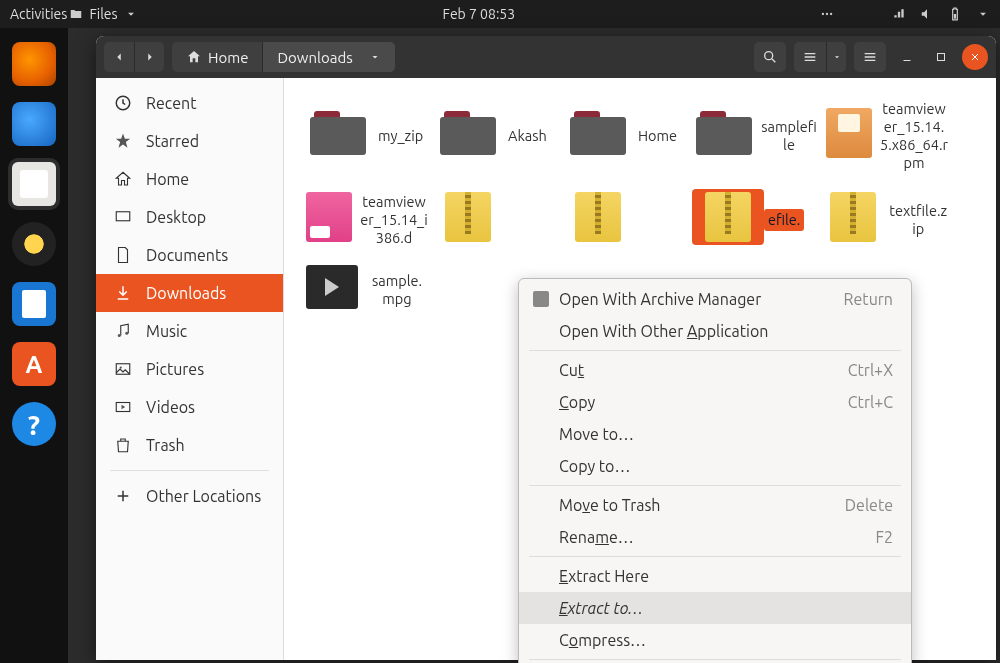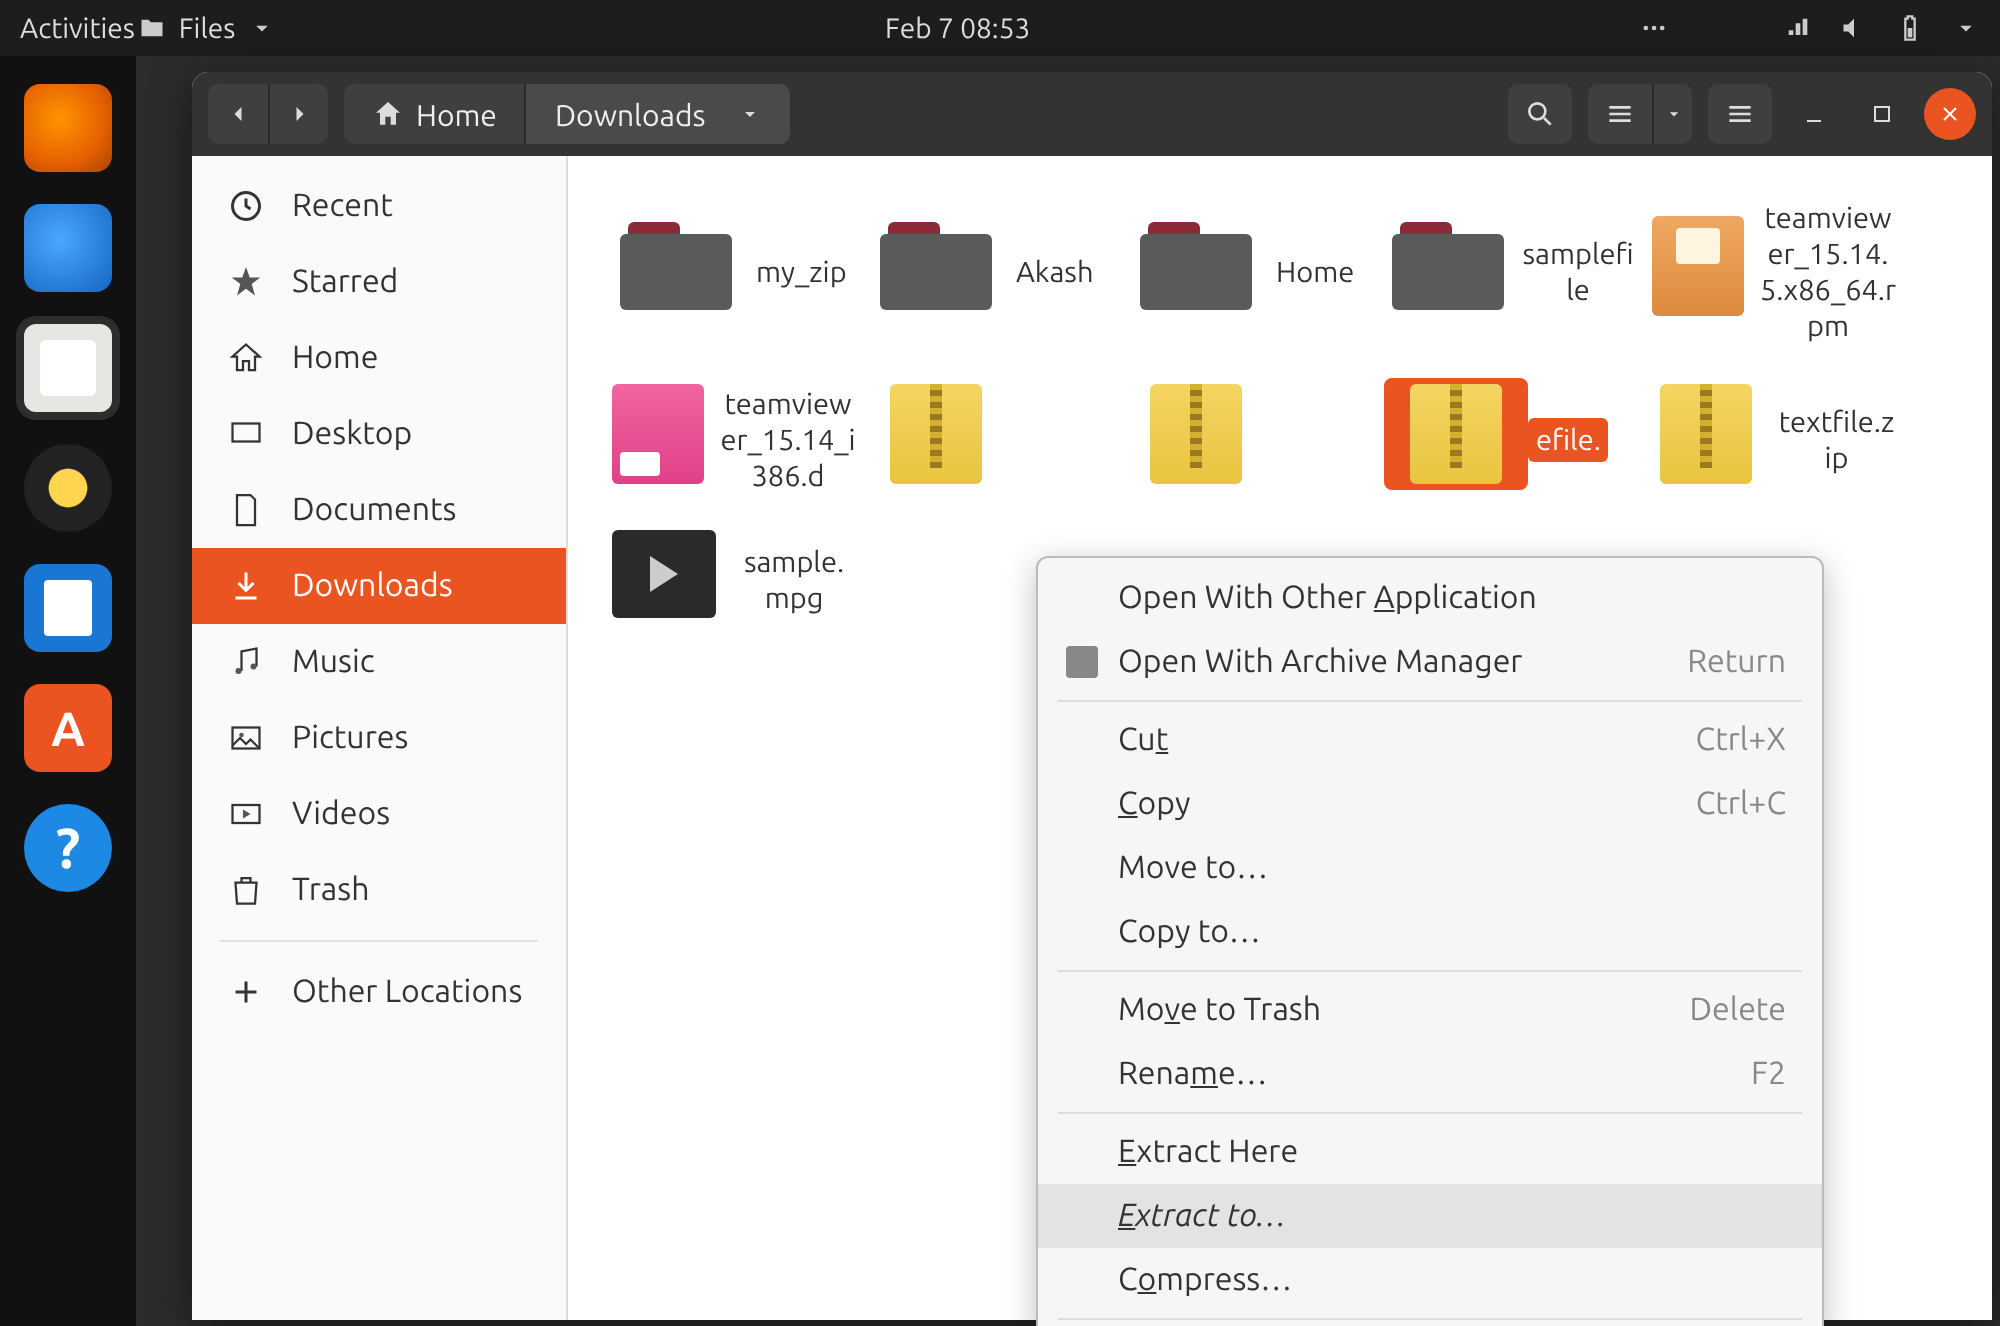--- a/index.html
+++ b/index.html
@@ -48,21 +48,21 @@
 .sb-item.active { background: #e95420; color: #fff; }
 .sb-item.active svg { fill: #fff; }
 .sb-item svg { width: 18px; height: 18px; fill: #555; }
 .sb-sep { height: 1px; background: #e0e0e0; margin: 6px 14px; }
 
 .content { flex: 1; background: #fff; padding: 14px 18px; display: flex; flex-wrap: wrap; align-content: flex-start; gap: 0; }
 .file { width: 130px; display: flex; flex-direction: row; align-items: center; margin-bottom: 10px; }
 .file-icon-wrap { width: 72px; height: 56px; display: flex; align-items: center; justify-content: center; border-radius: 4px; padding: 4px; }
 .file.selected .file-icon-wrap { background: #e95420; }
 .file-label { font-size: 14.5px; color: #333; text-align: center; margin-top: 6px; padding: 2px 4px; line-height: 1.25; word-break: break-word; max-width: 124px; border-radius: 3px; }
-.file.selected .file-label { background: #e95420; color: #ffffff; }
+.file.selected .file-label { background: #e95420; color: #0f172a; }
 
 
 .folder-ic { width: 56px; height: 44px; position: relative; }
 .folder-back { position: absolute; top: 0; left: 4px; width: 26px; height: 10px; background: #8c2a3a; border-radius: 3px 3px 0 0; }
 .folder-front { position: absolute; top: 6px; width: 56px; height: 38px; background: #5a5a5a; border-radius: 3px; }
 .archive-ic { width: 46px; height: 50px; border-radius: 3px; position: relative; }
 .archive-ic.yellow { background: linear-gradient(#f5d563,#e8c43f); }
 .archive-ic.orange { background: linear-gradient(#f0a862,#dd8a3e); }
 .archive-ic.pink { background: linear-gradient(#f065a0,#e14088); }
 .zipper { position: absolute; left: 50%; top: 0; width: 6px; height: 42px; transform: translateX(-50%); background: repeating-linear-gradient(0deg,#9a7a20 0 3px,#d4b030 3px 6px); }
@@ -389,27 +389,27 @@
             </div>
           </div>
           <div class="file-label">sample.mpg</div>
         </div>
     </div>
   </div>
 </div>
 
 <div class="context-menu">
   <div class="cm-item">
-      <span><span>Open With Other </span><span class="u">A</span><span>pplication</span></span>
-    </div>
-  <div class="cm-item">
       <span class="ic"></span>
       <span>Open With Archive Manager</span>
       <span class="shortcut">Return</span>
     </div>
+  <div class="cm-item">
+      <span><span>Open With Other </span><span class="u">A</span><span>pplication</span></span>
+    </div>
   <div class="cm-sep"></div>
   <div class="cm-item">
       <span><span>Cu</span><span class="u">t</span></span>
       <span class="shortcut">Ctrl+X</span>
     </div>
   <div class="cm-item">
       <span><span class="u">C</span><span>opy</span></span>
       <span class="shortcut">Ctrl+C</span>
     </div>
   <div class="cm-item">

